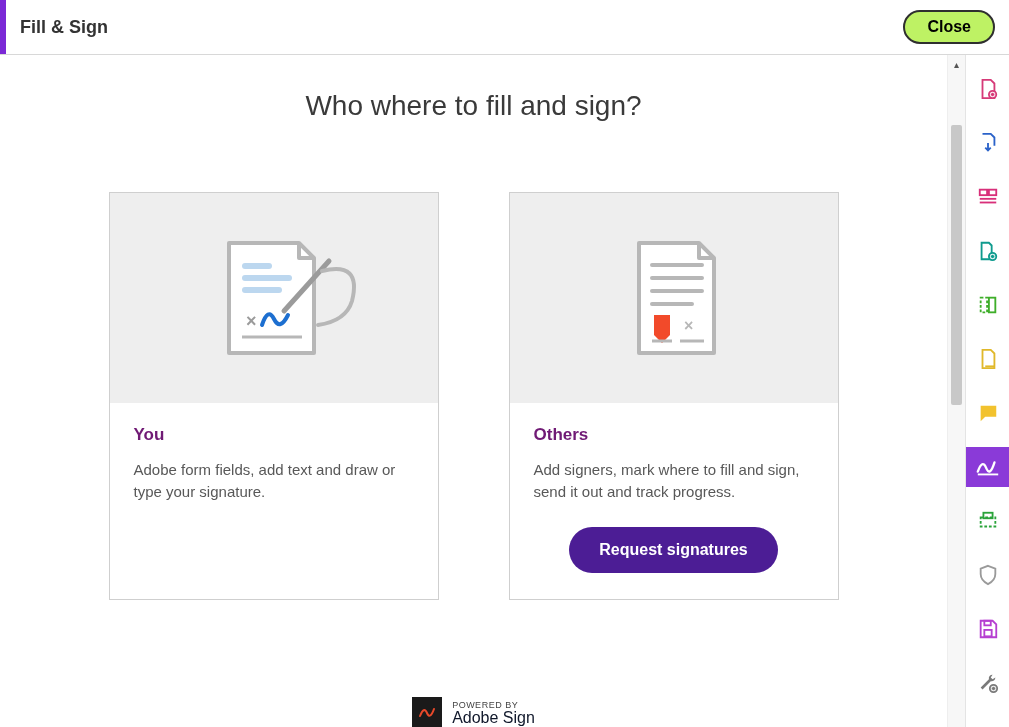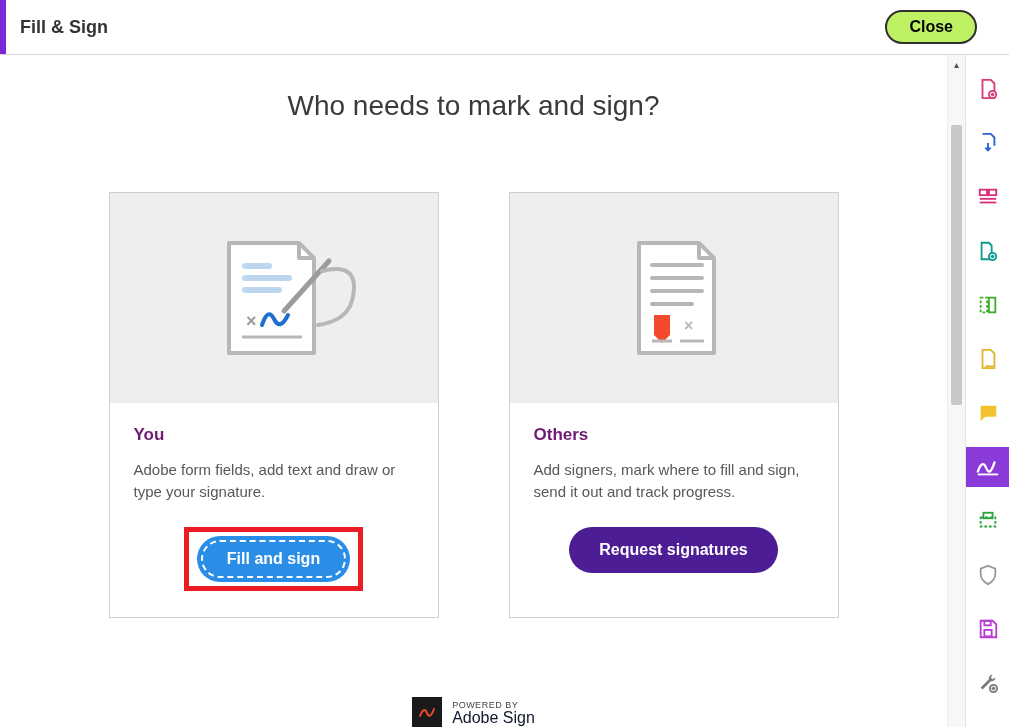--- a/index.html
+++ b/index.html
@@ -5,21 +5,21 @@
   * { box-sizing: border-box; margin: 0; padding: 0; }
   html, body { width: 1009px; height: 727px; font-family: "Segoe UI", Arial, sans-serif; background: #fff; color: #333; overflow: hidden; }
 
   
   .header {
     height: 55px;
     border-bottom: 1px solid #d8d8d8;
     display: flex;
     align-items: center;
     justify-content: space-between;
-    padding: 0 32px 0 0;
+    padding: 0 14px 0 0;
     position: relative;
     gap: 20px;
   }
   .header .purple-edge {
     width: 6px;
     height: 100%;
     background: #7b29d6;
   }
   .header .title {
     font-size: 18px;
@@ -164,21 +164,21 @@
 <div class="header">
   <div class="left">
     <div class="purple-edge"></div>
     <div class="title">Fill &amp; Sign</div>
   </div>
   <button class="close-btn">Close</button>
 </div>
 
 <div class="body">
   <div class="main">
-    <h1 class="heading">Who needs to mark and sign?</h1>
+    <h1 class="heading">Who where to fill and sign?</h1>
 
     <div class="cards">
 
       <div class="card">
         <div class="illus">
           <svg width="180" height="150" viewBox="0 0 180 150">
             <path d="M45 20 h70 l15 15 v95 h-85 z" fill="#fff" stroke="#b7b7b7" stroke-width="4" stroke-linejoin="round"></path>
             <path d="M115 20 v15 h15" fill="none" stroke="#b7b7b7" stroke-width="4" stroke-linejoin="round"></path>
             <rect x="58" y="40" width="30" height="6" rx="3" fill="#bcd7ef"></rect>
             <rect x="58" y="52" width="50" height="6" rx="3" fill="#bcd7ef"></rect>
@@ -187,25 +187,20 @@
             <path d="M78 102 q6 -18 12 -6 q6 12 14 -4" fill="none" stroke="#1d6fd0" stroke-width="4" stroke-linecap="round"></path>
             <line x1="58" y1="114" x2="118" y2="114" stroke="#b7b7b7" stroke-width="3"></line>
 
             <path d="M100 88 l45 -50" stroke="#9b9b9b" stroke-width="5" stroke-linecap="round"></path>
             <path d="M138 48 q40 -10 30 30 q-6 20 -34 24" fill="none" stroke="#b7b7b7" stroke-width="4" stroke-linecap="round"></path>
           </svg>
         </div>
         <div class="body-area">
           <h3>You</h3>
           <p>Adobe form fields, add text and draw or type your signature.</p>
-          <div class="btn-row">
-            <span class="highlight-frame">
-              <button class="pill-btn selected">Fill and sign</button>
-            </span>
-          </div>
         </div>
       </div>
 
       <div class="card">
         <div class="illus">
           <svg width="180" height="150" viewBox="0 0 180 150">
             <path d="M55 20 h60 l15 15 v95 h-75 z" fill="#fff" stroke="#b7b7b7" stroke-width="4" stroke-linejoin="round"></path>
             <path d="M115 20 v15 h15" fill="none" stroke="#b7b7b7" stroke-width="4" stroke-linejoin="round"></path>
             <line x1="68" y1="42" x2="118" y2="42" stroke="#b7b7b7" stroke-width="4" stroke-linecap="round"></line>
             <line x1="68" y1="55" x2="118" y2="55" stroke="#b7b7b7" stroke-width="4" stroke-linecap="round"></line>

